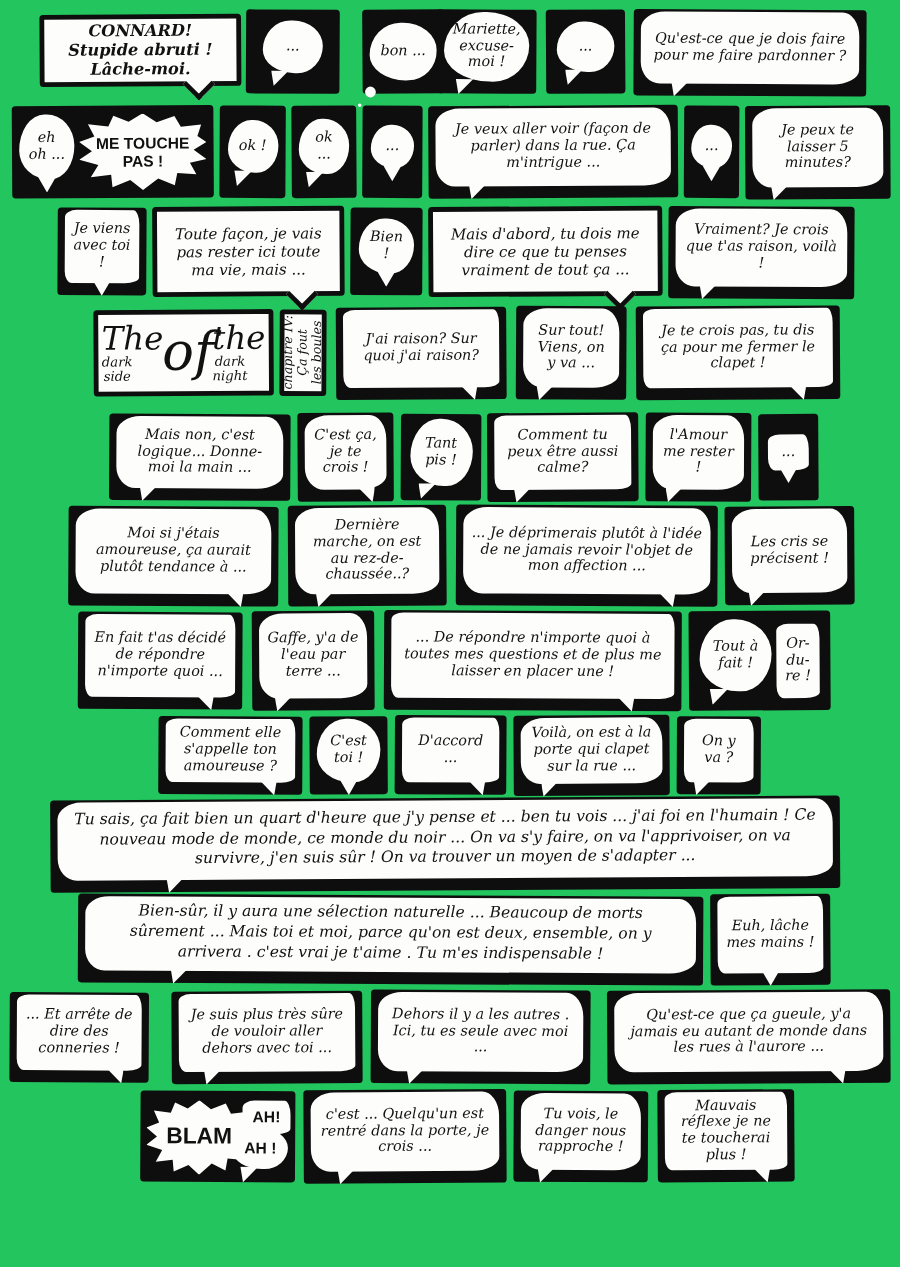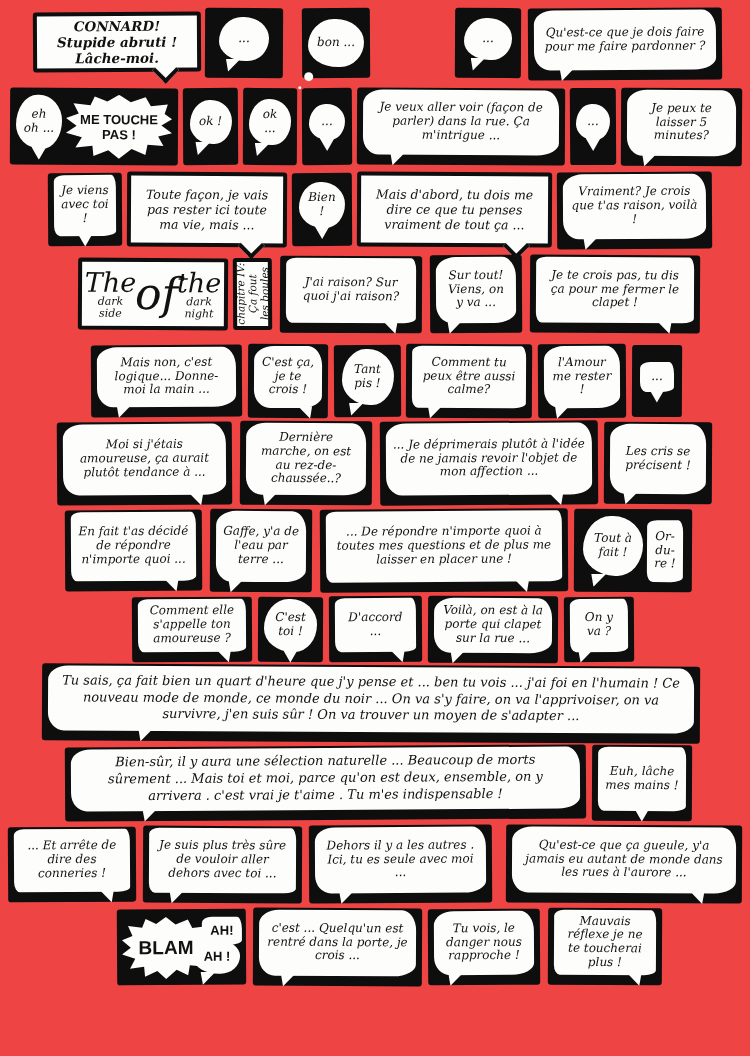--- a/index.html
+++ b/index.html
@@ -1,16 +1,16 @@
 <!DOCTYPE html>
 <html><head>
 <meta charset="utf-8">
 <style>
   html,body{margin:0;padding:0;background:#ffffff;}
-  .page{position:relative;width:750px;height:1056px;background:#ef4444;overflow:hidden;
+  .page{position:relative;width:750px;height:1056px;background:#22c55e;overflow:hidden;
         font-family:"DejaVu Serif",serif;color:#111;}
   .panel{position:absolute;background:#0e0e0e;display:flex;align-items:center;justify-content:center;
          padding:6px;box-sizing:border-box;border-radius:3px;}
   .panel:nth-child(odd){transform:rotate(-0.35deg);}
   .panel:nth-child(even){transform:rotate(0.3deg);}
   .panel.pw{background:#fdfdfb;border:4px solid #0e0e0e;}
   .bubble{position:relative;background:#fdfdfb;display:flex;align-items:center;justify-content:center;
           text-align:center;font-style:italic;font-size:12px;line-height:1.14;padding:4px 7px;
           box-sizing:border-box;}
   .fill{width:100%;height:100%;}
@@ -28,21 +28,21 @@
          transform:rotate(45deg);border-right:4px solid #0e0e0e;border-bottom:4px solid #0e0e0e;z-index:2;}
   .ptxt{font-style:italic;text-align:center;font-size:12.5px;line-height:1.2;padding:2px 5px;}
   .hv{font-weight:bold;font-size:13.5px;}
   .caps{font-family:"Liberation Sans","DejaVu Sans",sans-serif;font-style:normal;font-weight:bold;}
   .burst{background:#fdfdfb;display:flex;align-items:center;justify-content:center;text-align:center;
          font-family:"Liberation Sans","DejaVu Sans",sans-serif;font-weight:bold;font-style:normal;
          clip-path:polygon(50% 0%,61% 12%,75% 4%,80% 18%,96% 15%,93% 30%,100% 38%,90% 48%,100% 60%,
          87% 65%,92% 80%,77% 78%,75% 94%,62% 85%,50% 100%,40% 87%,26% 96%,25% 80%,9% 83%,15% 67%,
          0% 60%,10% 49%,0% 37%,12% 30%,7% 14%,23% 17%,27% 3%,39% 11%);}
   .title-grid{display:flex;align-items:center;justify-content:center;gap:1px;}
-  .tcol{display:flex;flex-direction:column;align-items:center;line-height:1;}
+  .tcol{display:flex;flex-direction:column;align-items:flex-start;line-height:1;}
   .t-word{font-size:27px;font-style:italic;}
   .t-sub{font-size:11px;font-style:italic;line-height:1.05;text-align:center;white-space:pre-line;}
   .t-of{font-size:44px;font-style:italic;line-height:.8;margin:0 -2px;}
   .vert{transform:rotate(-90deg);display:flex;flex-direction:column;font-style:italic;font-size:10.5px;
         line-height:1.12;white-space:nowrap;text-align:center;width:64px;}
   .b13{font-size:13px;line-height:1.3;padding:6px 12px;}
 </style>
 </head>
 <body>
 
@@ -55,20 +55,25 @@
   <div class="panel" style="left:205px;top:8px;width:78px;height:70px">
     <div class="bubble oval t-bl has-tail" style="width:50px;height:44px">
         <span>...</span>
       </div>
   </div>
   <div class="panel" style="left:302px;top:8px;width:68px;height:70px">
     <div class="bubble oval thought" style="width:56px;height:48px">
         <span>bon ...</span>
       </div>
   </div>
+  <div class="panel" style="left:364px;top:8px;width:83px;height:70px">
+    <div class="bubble oval t-bl has-tail fill">
+        <span>Mariette, excuse-moi !</span>
+      </div>
+  </div>
   <div class="panel" style="left:455px;top:8px;width:66px;height:70px">
     <div class="bubble oval t-bl has-tail" style="width:48px;height:42px">
         <span>...</span>
       </div>
   </div>
   <div class="panel" style="left:528px;top:8px;width:194px;height:72px">
     <div class="bubble wavy t-bl has-tail fill">
         <span>Qu'est-ce que je dois faire pour me faire pardonner ?</span>
       </div>
   </div>
@@ -286,21 +291,21 @@
     <div class="bubble wavy t-bl has-tail fill b13">
         <span>Bien-sûr, il y aura une sélection naturelle ... Beaucoup de morts sûrement ... Mais toi et moi, parce qu'on est deux, ensemble, on y arrivera . c'est vrai je t'aime . Tu m'es indispensable !</span>
       </div>
   </div>
   <div class="panel" style="left:592px;top:745px;width:100px;height:76px">
     <div class="bubble box t-bc has-tail fill">
         <span>Euh, lâche mes mains !</span>
       </div>
   </div>
 
-  <div class="panel" style="left:8px;top:827px;width:128px;height:75px">
+  <div class="panel" style="left:8px;top:827px;width:116px;height:75px">
     <div class="bubble box t-br has-tail fill">
         <span>... Et arrête de dire des conneries !</span>
       </div>
   </div>
   <div class="panel" style="left:143px;top:826px;width:159px;height:77px">
     <div class="bubble box t-bl has-tail fill">
         <span>Je suis plus très sûre de vouloir aller dehors avec toi ...</span>
       </div>
   </div>
   <div class="panel" style="left:309px;top:825px;width:183px;height:78px">

